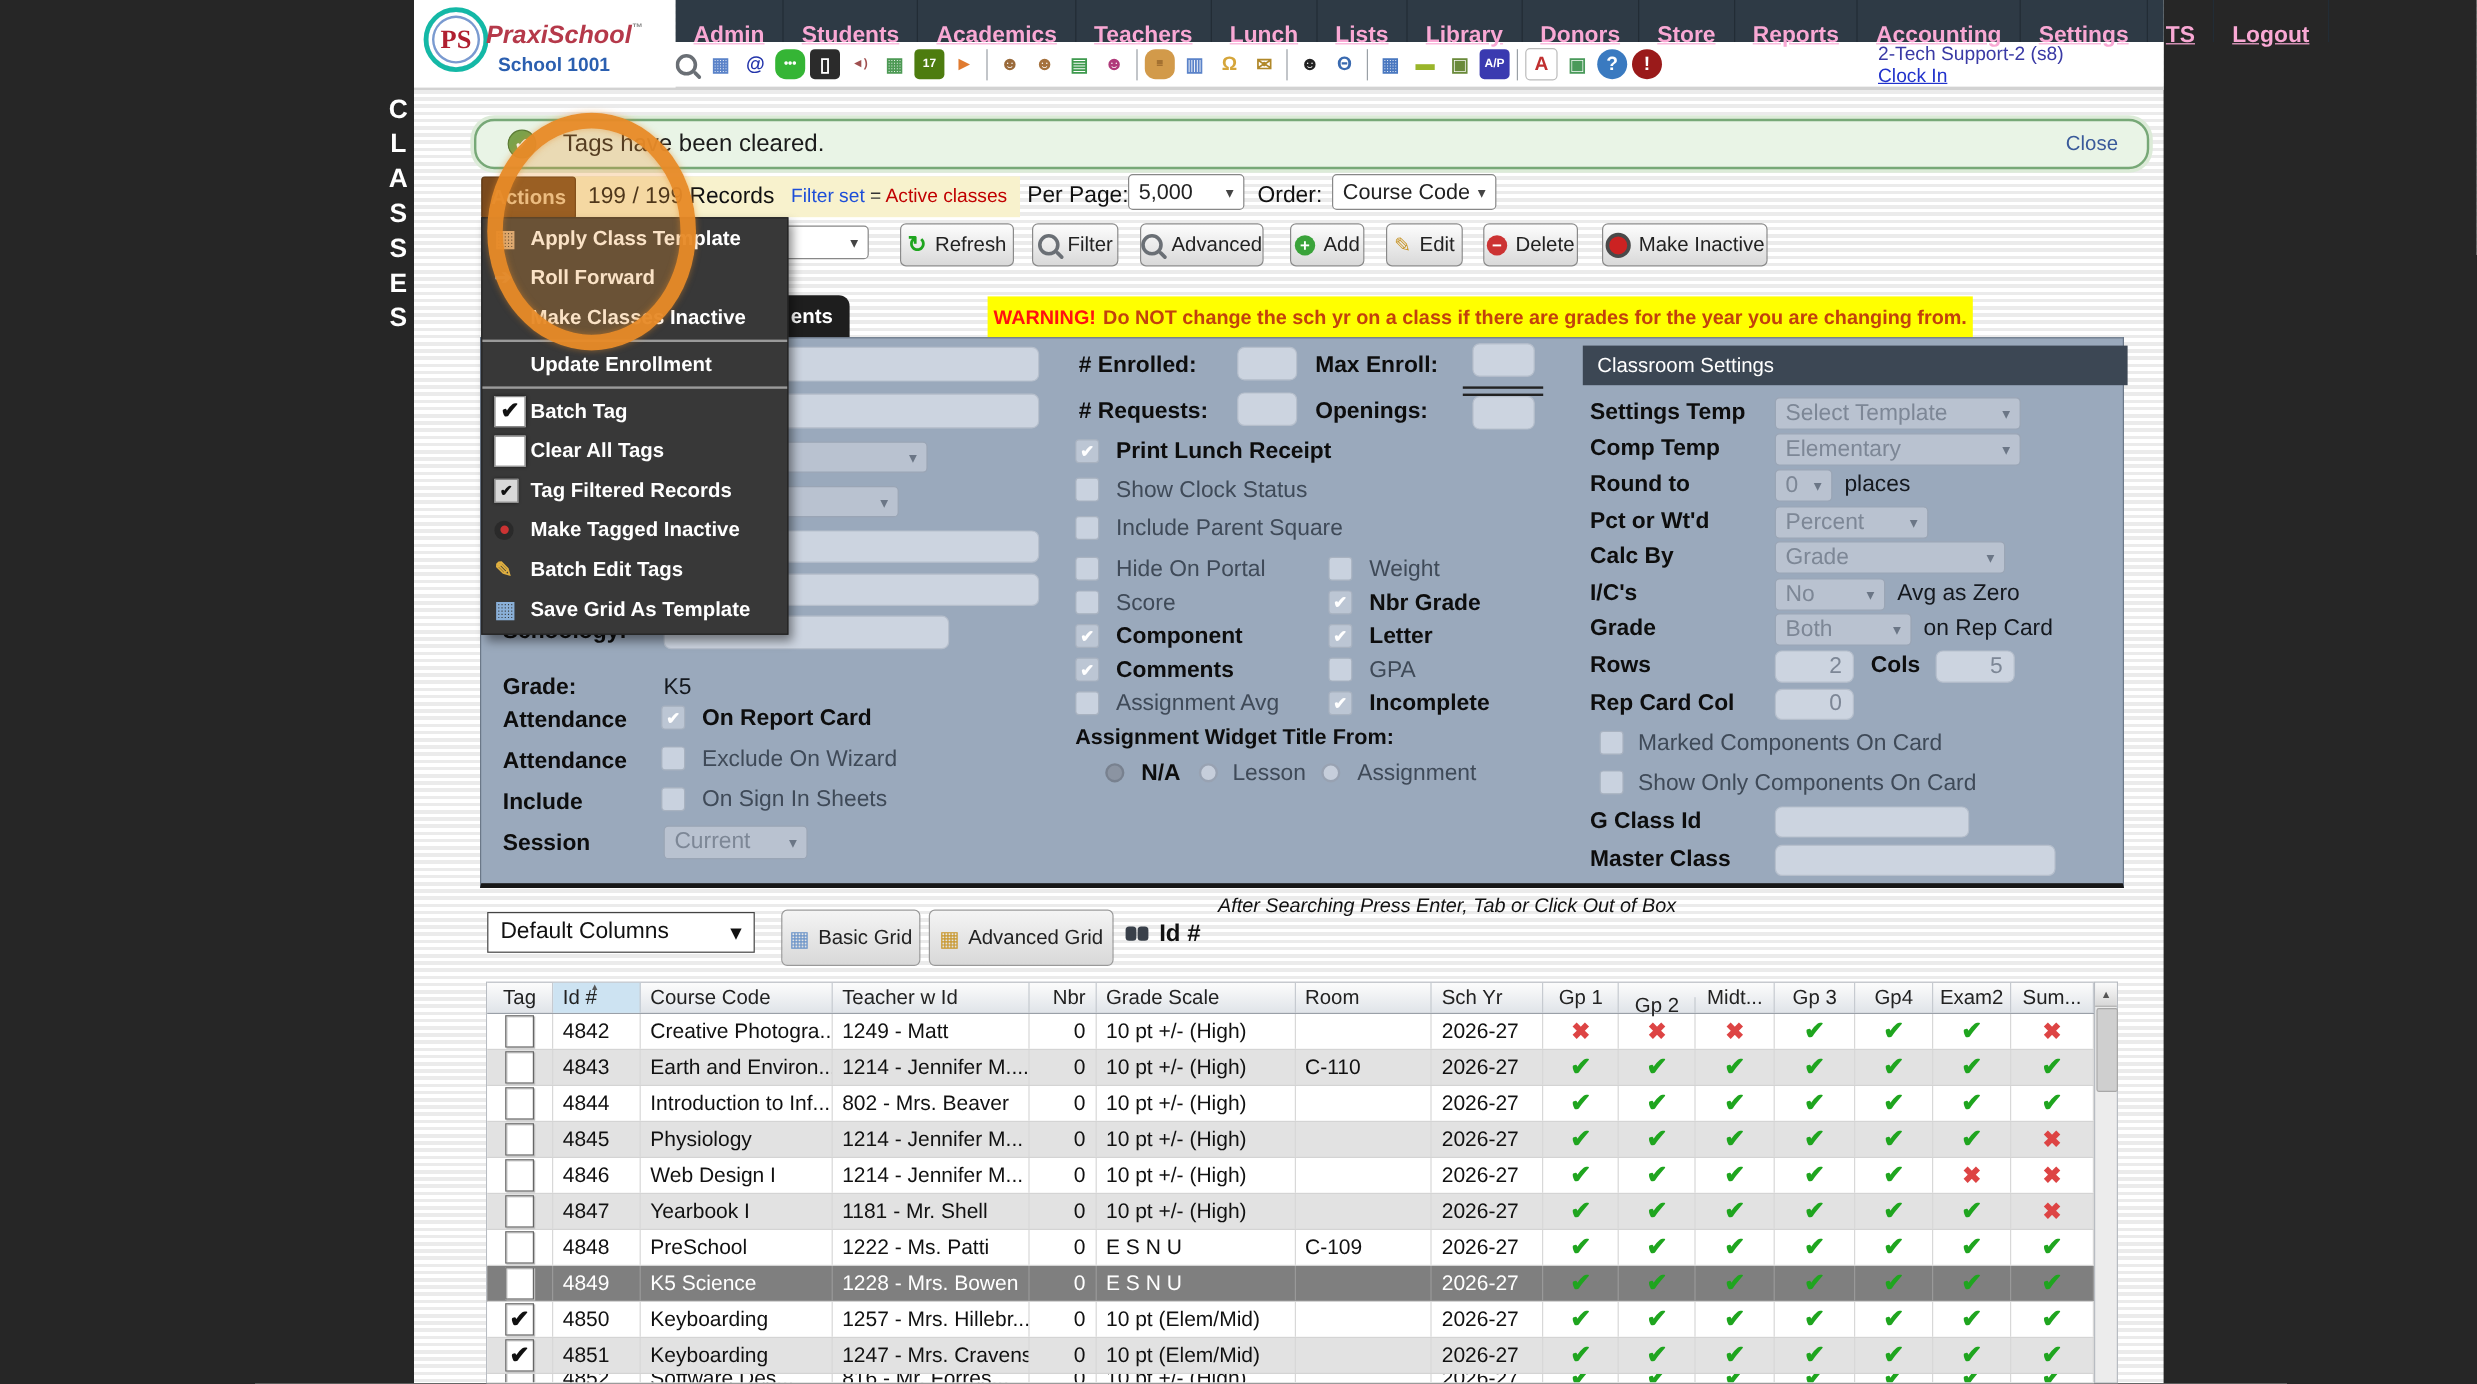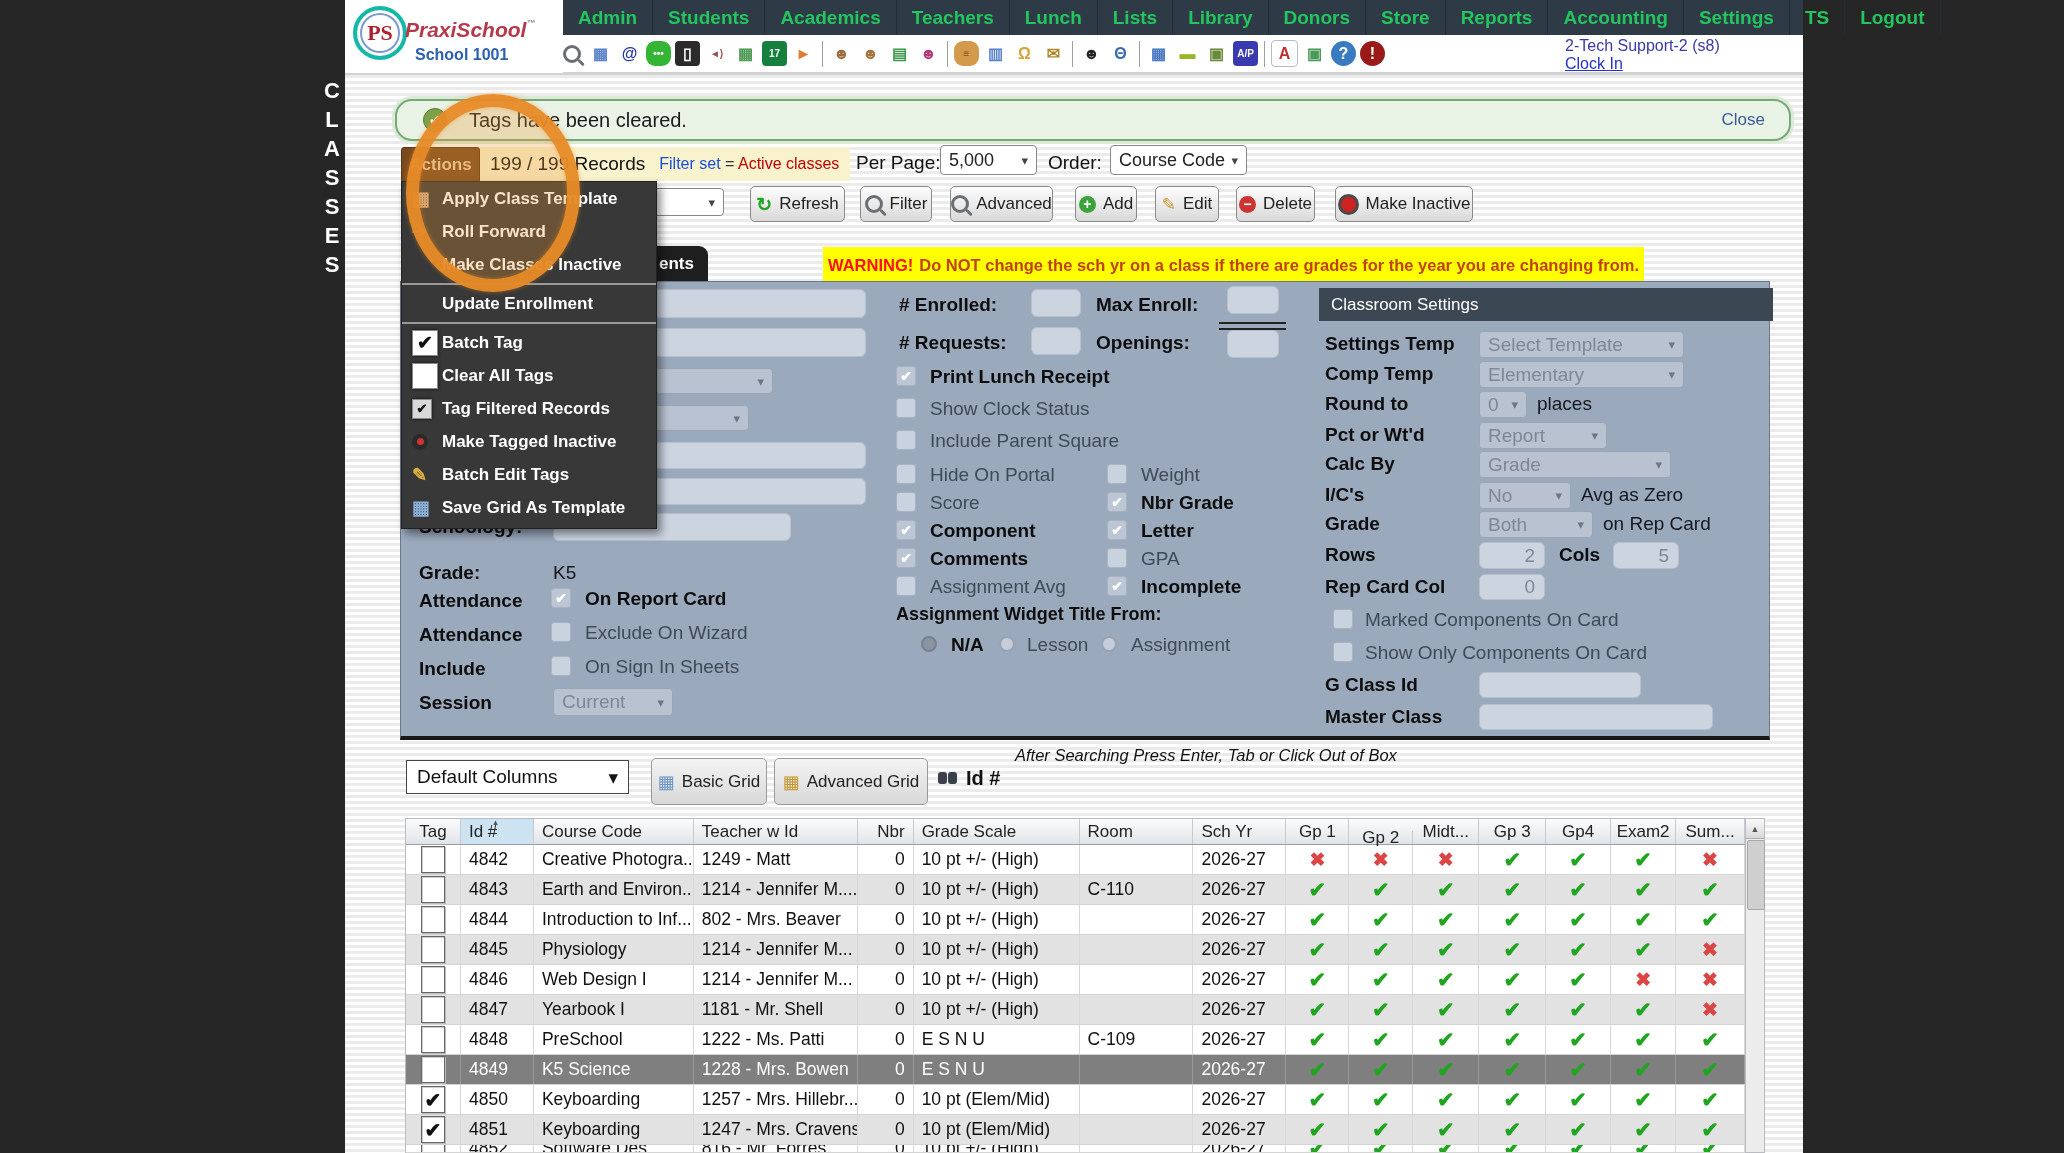--- a/index.html
+++ b/index.html
@@ -15,21 +15,21 @@
   
   .logo-box{left:345px;top:0;width:218px;height:73px;background:#fff;z-index:4;}
   .logo-circle{position:absolute;left:8px;top:6px;width:46px;height:46px;border-radius:50%;
     border:4px solid #14b8a6;box-shadow:inset 0 0 0 3px #fff, inset 0 0 0 5px #7a9ad0;
     display:flex;align-items:center;justify-content:center;background:#fff;}
   .logo-circle b{color:#b01f30;font-size:22px;font-family:"Liberation Serif",serif;}
   .logo-text{position:absolute;left:60px;top:18px;font-weight:bold;font-style:italic;font-size:21px;color:#b5394a;white-space:nowrap;}
   .logo-text .tm{font-size:9px;vertical-align:top;color:#888;}
   .logo-sub{position:absolute;left:70px;top:46px;font-weight:bold;font-size:16px;color:#2b5fb0;}
   .nav{left:563px;top:0;width:1240px;height:35px;background:#2e3a45;display:flex;z-index:4;}
-  .nav-item{line-height:35px;padding:0 15px;color:#22c55e;font-weight:bold;font-size:19px;border-right:1px solid #222c35;cursor:pointer;}
+  .nav-item{line-height:35px;padding:12px 15px;color:#f9a8d4;font-weight:bold;font-size:19px;border-right:1px solid #222c35;cursor:pointer;text-decoration:underline;}
   .iconrow{left:345px;top:35px;width:1458px;height:37px;background:#fff;display:flex;align-items:center;padding-left:212px;box-sizing:border-box;z-index:3;}
   .tb-icon{width:25px;height:25px;margin:0 2px;display:flex;align-items:center;justify-content:center;
     font-size:16px;font-weight:bold;border-radius:4px;flex:0 0 auto;}
   .tb-sep{width:1px;height:26px;background:#9aa0a6;margin:0 4px;flex:0 0 auto;}
   .hdr-divider{left:345px;top:72px;width:1458px;height:3px;background:#d2d2d2;}
   .userinfo{left:1565px;top:37px;width:200px;text-align:left;z-index:4;}
   .userinfo .uname{color:#3a3aa5;font-size:16px;}
   .userinfo a{color:#2233cc;font-size:16px;text-decoration:underline;cursor:pointer;}
   
   .magic{position:relative;width:12px;height:12px;border:3px solid #6a6f75;border-radius:50%;display:inline-block;}
@@ -190,21 +190,21 @@
   <div class="abs iconrow" id="iconrow">
       <span class="tb-icon">
         <span class="magic"></span>
       </span>
       <span class="tb-icon" style="color: rgb(91, 131, 201);">▦</span>
       <span class="tb-icon" style="color: rgb(34, 51, 170);">@</span>
       <span class="tb-icon" style="background: rgb(53, 181, 53); color: rgb(255, 255, 255); border-radius: 9px; font-size: 10px;">•••</span>
       <span class="tb-icon" style="background: rgb(43, 43, 43); color: rgb(255, 255, 255);">▯</span>
       <span class="tb-icon" style="color: rgb(160, 80, 80); font-size: 10px;">◄)</span>
       <span class="tb-icon" style="color: rgb(77, 154, 85);">▦</span>
-      <span class="tb-icon" style="background: #15803d; color: rgb(255, 255, 255); font-size: 10px;">17</span>
+      <span class="tb-icon" style="background: #4d7c0f; color: rgb(255, 255, 255); font-size: 10px;">17</span>
       <span class="tb-icon" style="color: rgb(224, 123, 48);">►</span>
       <span class="tb-sep"></span>
       <span class="tb-icon" style="color: rgb(154, 106, 58);">☻</span>
       <span class="tb-icon" style="color: rgb(165, 113, 61);">☻</span>
       <span class="tb-icon" style="color: rgb(63, 154, 79);">▤</span>
       <span class="tb-icon" style="color: rgb(176, 58, 122);">☻</span>
       <span class="tb-sep"></span>
       <span class="tb-icon" style="background: rgb(210, 154, 74); color: rgb(122, 74, 26); border-radius: 9px; font-size: 10px;">≡</span>
       <span class="tb-icon" style="color: rgb(91, 131, 201);">▥</span>
       <span class="tb-icon" style="color: rgb(213, 165, 58);">Ω</span>
@@ -395,21 +395,21 @@
             <span class="arr">▾</span>
           </div>
           <span class="fp flabel" style="left: 6px; top: 105px;">Round to</span>
           <div class="fp selgray" style="left: 160px; top: 103px; width: 48px; height: 27px;">
             <span>0</span>
             <span class="arr">▾</span>
           </div>
           <span class="fp" style="left: 218px; top: 105px; font-size: 19px; color: rgb(20, 24, 30);">places</span>
           <span class="fp flabel" style="left: 6px; top: 136px;">Pct or Wt'd</span>
           <div class="fp selgray" style="left: 160px; top: 134px; width: 128px; height: 27px;">
-            <span>Report</span>
+            <span>Percent</span>
             <span class="arr">▾</span>
           </div>
           <span class="fp flabel" style="left: 6px; top: 165px;">Calc By</span>
           <div class="fp selgray" style="left: 160px; top: 163px; width: 192px; height: 27px;">
             <span>Grade</span>
             <span class="arr">▾</span>
           </div>
           <span class="fp flabel" style="left: 6px; top: 196px;">I/C's</span>
           <div class="fp selgray" style="left: 160px; top: 194px; width: 92px; height: 27px;">
             <span>No</span>

